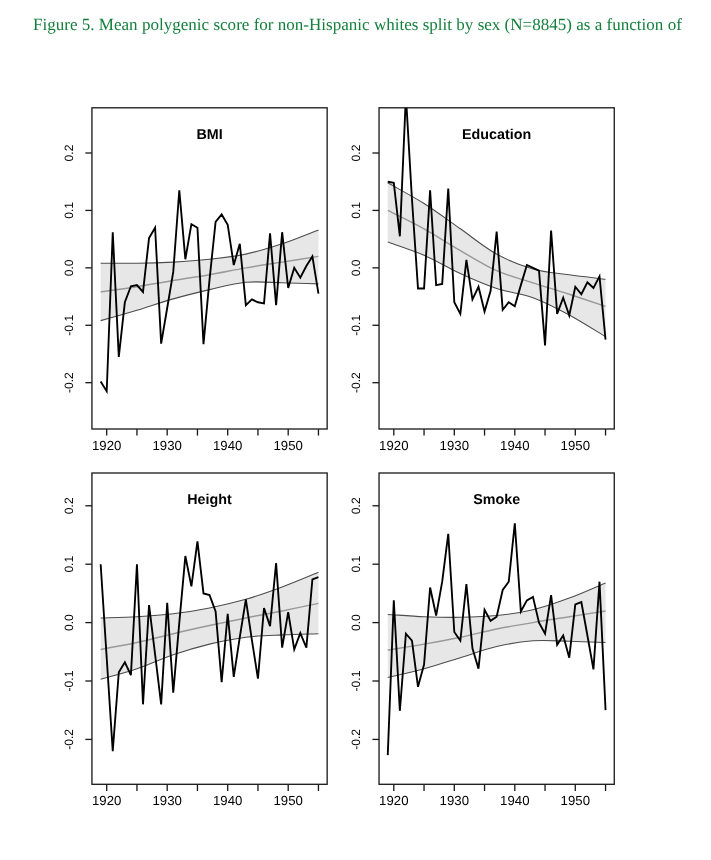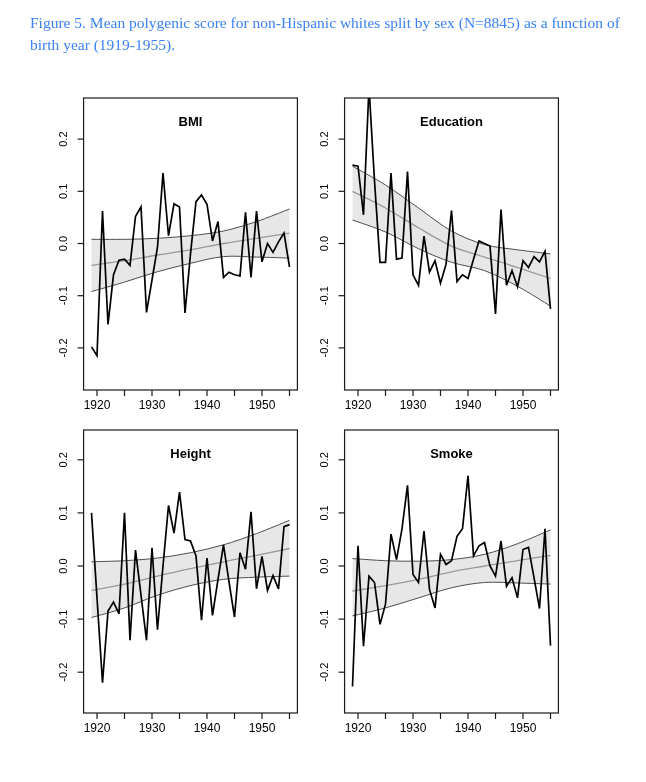--- a/index.html
+++ b/index.html
@@ -1,29 +1,28 @@
 <!DOCTYPE html>
 <html><head>
 <meta charset="utf-8">
 <style>
   html,body{margin:0;padding:0;background:#ffffff;}
   .page{position:relative;width:646px;height:782px;background:#ffffff;overflow:hidden;
         font-family:"Liberation Sans",sans-serif;}
   .caption{position:absolute;left:30px;top:12px;width:600px;
-           font-family:"Liberation Serif",serif;font-size:15.5px;line-height:1.42;color:#3b82f6;}
+           font-family:"Liberation Serif",serif;font-size:15.5px;line-height:1.42;color:#15803d;}
   #fig-svg{position:absolute;left:0;top:0;}
   text{font-family:"Liberation Sans",sans-serif;fill:#000;}
 </style>
 </head>
 <body>
 
 <div class="page">
   <div class="caption">
     <span>Figure 5. Mean polygenic score for non-Hispanic whites split by sex (N=8845) as a function of</span><br>
-    <span>birth year (1919-1955).</span>
   </div>
   <svg id="fig-svg" width="646" height="782" viewBox="0 0 646 782">
       <g>
         <clipPath id="clip0">
           <rect x="83.5799999999997" y="98" width="213.8400000000006" height="292"></rect>
         </clipPath>
         <path d="M91.5 239.3C97.0 239.3,113.5 239.5,124.5 239.3C135.5 239.2,146.5 238.9,157.5 238.3C168.5 237.7,179.5 236.9,190.5 235.7C201.5 234.5,212.5 233.3,223.5 231.0C234.5 228.6,245.5 225.2,256.5 221.6C267.5 217.9,284.0 211.1,289.5 209.0L289.5 258.1C284.0 257.9,267.5 257.3,256.5 257.1C245.5 256.8,234.5 255.5,223.5 256.6C212.5 257.6,201.5 260.8,190.5 263.3C179.5 265.9,168.5 268.6,157.5 271.7C146.5 274.8,135.5 278.8,124.5 282.1C113.5 285.4,97.0 290.0,91.5 291.5Z" fill="#e7e7e7" stroke="none" clip-path="url(#clip0)"></path>
         <path d="M91.5 239.3C97.0 239.3,113.5 239.5,124.5 239.3C135.5 239.2,146.5 238.9,157.5 238.3C168.5 237.7,179.5 236.9,190.5 235.7C201.5 234.5,212.5 233.3,223.5 231.0C234.5 228.6,245.5 225.2,256.5 221.6C267.5 217.9,284.0 211.1,289.5 209.0" fill="none" stroke="#4d4d4d" stroke-width="1" clip-path="url(#clip0)"></path>
         <path d="M289.5 258.1C284.0 257.9,267.5 257.3,256.5 257.1C245.5 256.8,234.5 255.5,223.5 256.6C212.5 257.6,201.5 260.8,190.5 263.3C179.5 265.9,168.5 268.6,157.5 271.7C146.5 274.8,135.5 278.8,124.5 282.1C113.5 285.4,97.0 290.0,91.5 291.5" fill="none" stroke="#4d4d4d" stroke-width="1" clip-path="url(#clip0)"></path>
         <path d="M91.5 265.4C97.0 264.6,113.5 262.5,124.5 260.7C135.5 259.0,146.5 256.8,157.5 255.0C168.5 253.2,179.5 251.7,190.5 249.8C201.5 247.9,212.5 245.4,223.5 243.5C234.5 241.6,245.5 240.0,256.5 238.3C267.5 236.5,284.0 233.9,289.5 233.1" fill="none" stroke="#999999" stroke-width="1.3" clip-path="url(#clip0)"></path>

